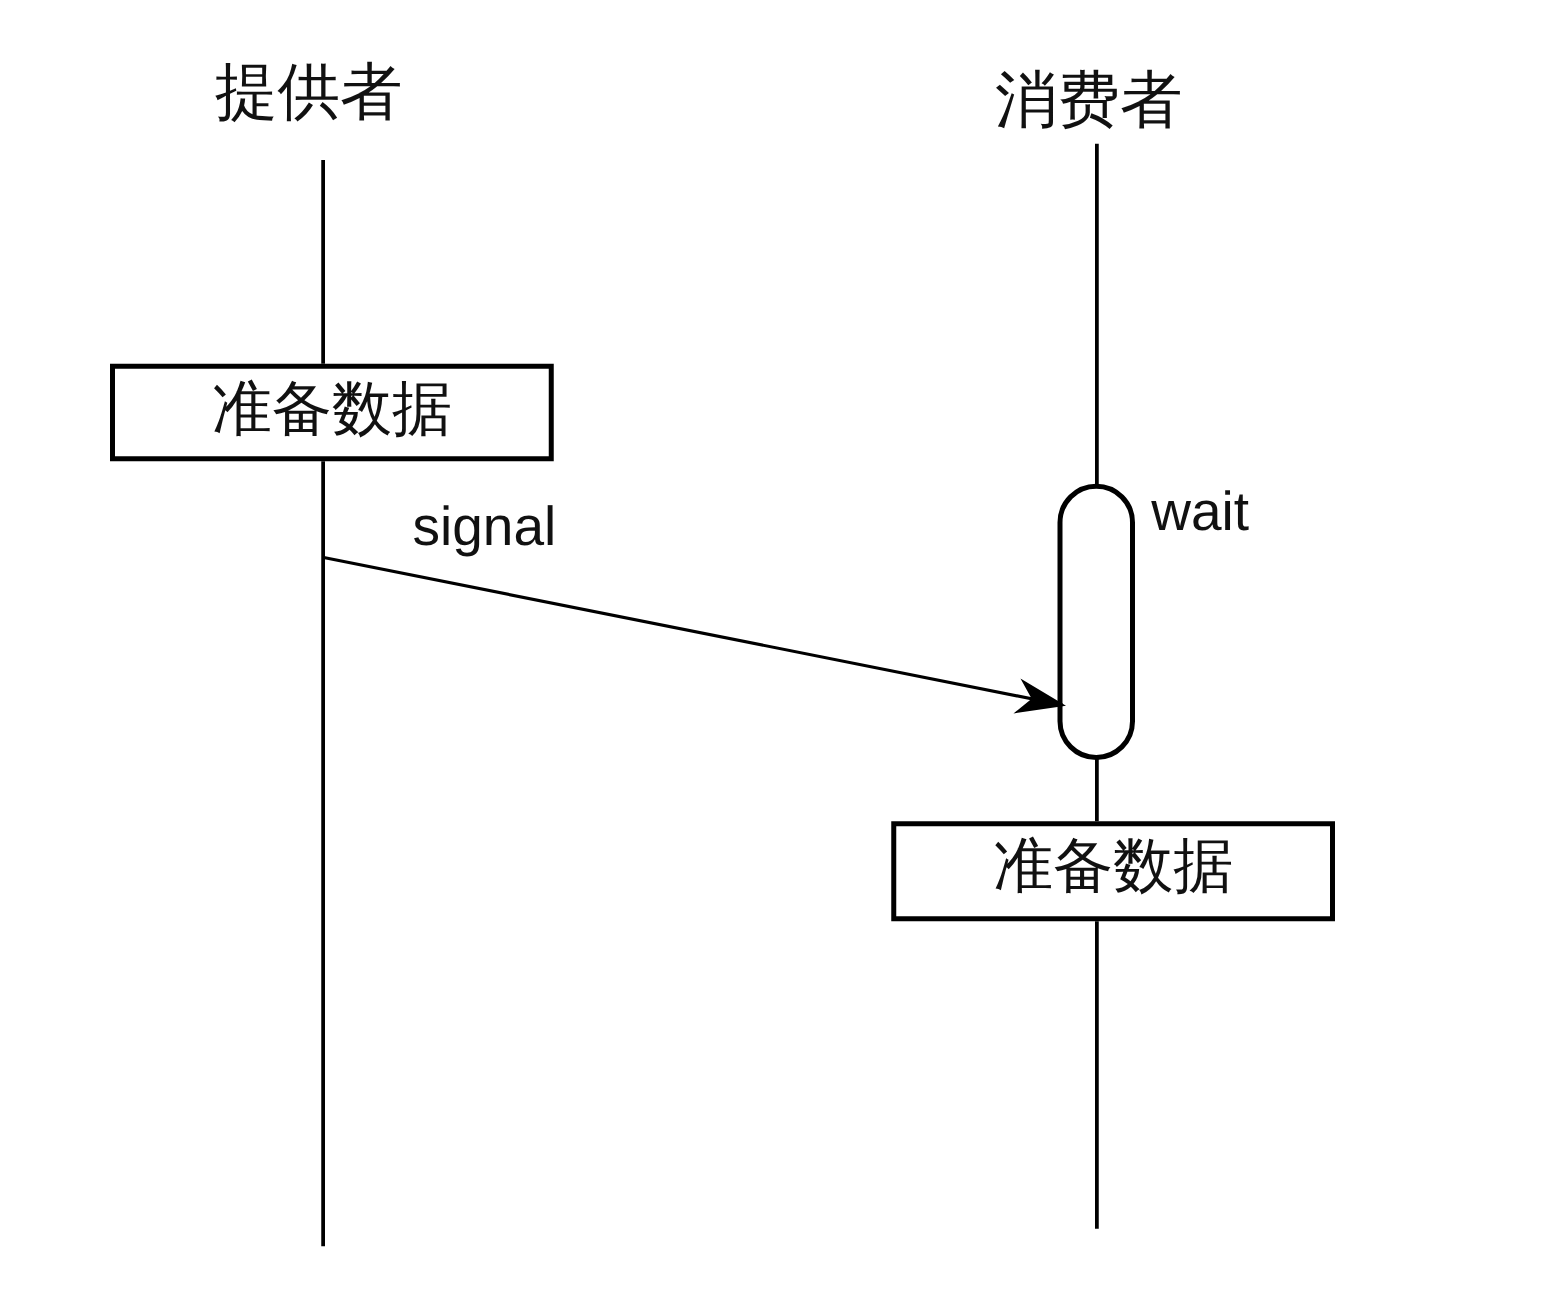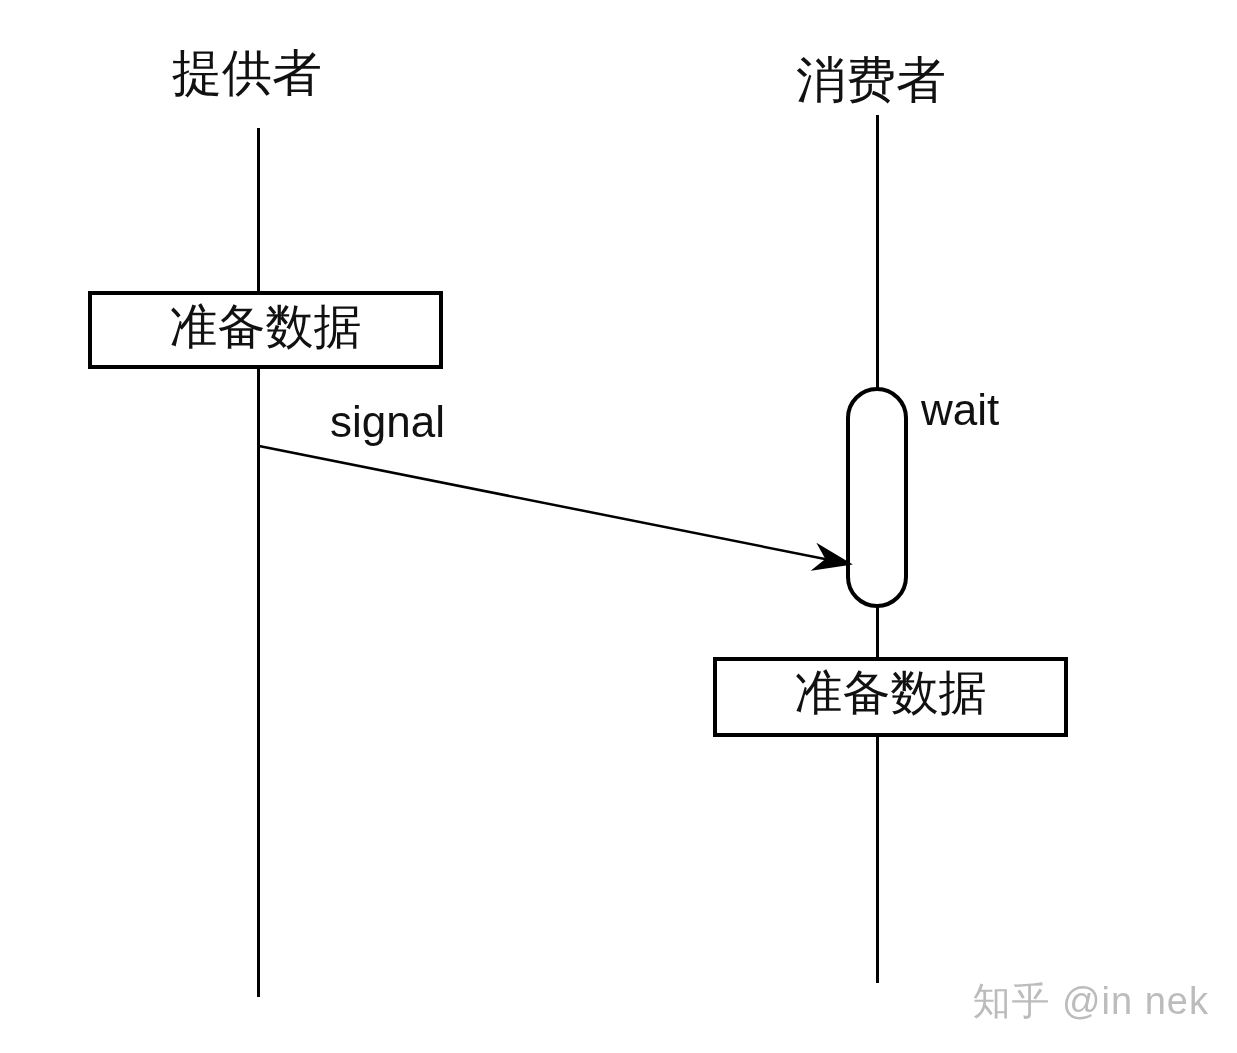--- a/index.html
+++ b/index.html
@@ -115,15 +115,14 @@
   </svg>
 
   <div class="lifeline-title title-left">提供者</div>
 
   <div class="lifeline-title title-right">消费者</div>
 
   <div class="msg-label label-signal">signal</div>
 
   <div class="msg-label label-wait">wait</div>
 
-  <div class="watermark">知乎 @in nek</div>
 
 </div>
 
 </body></html>

